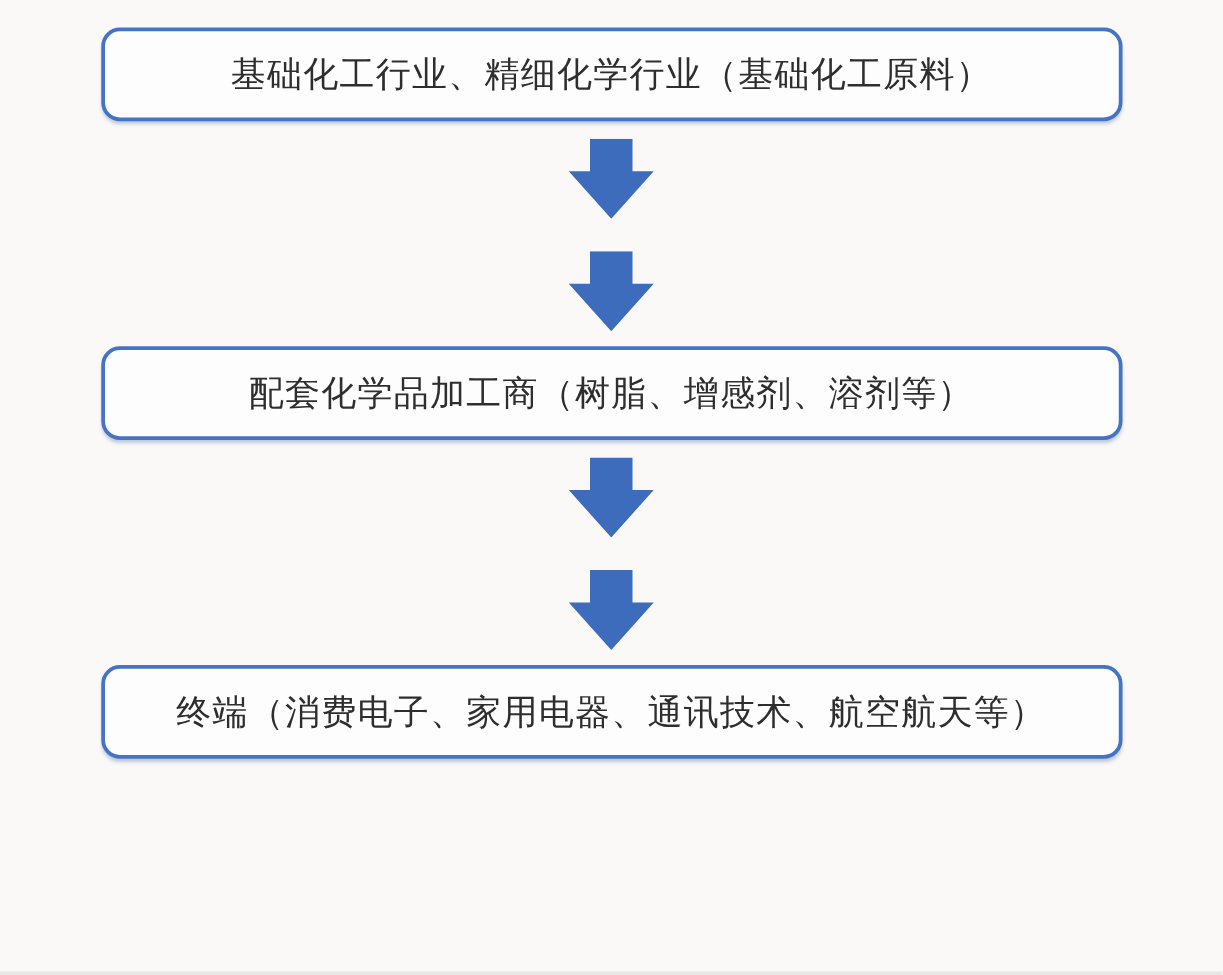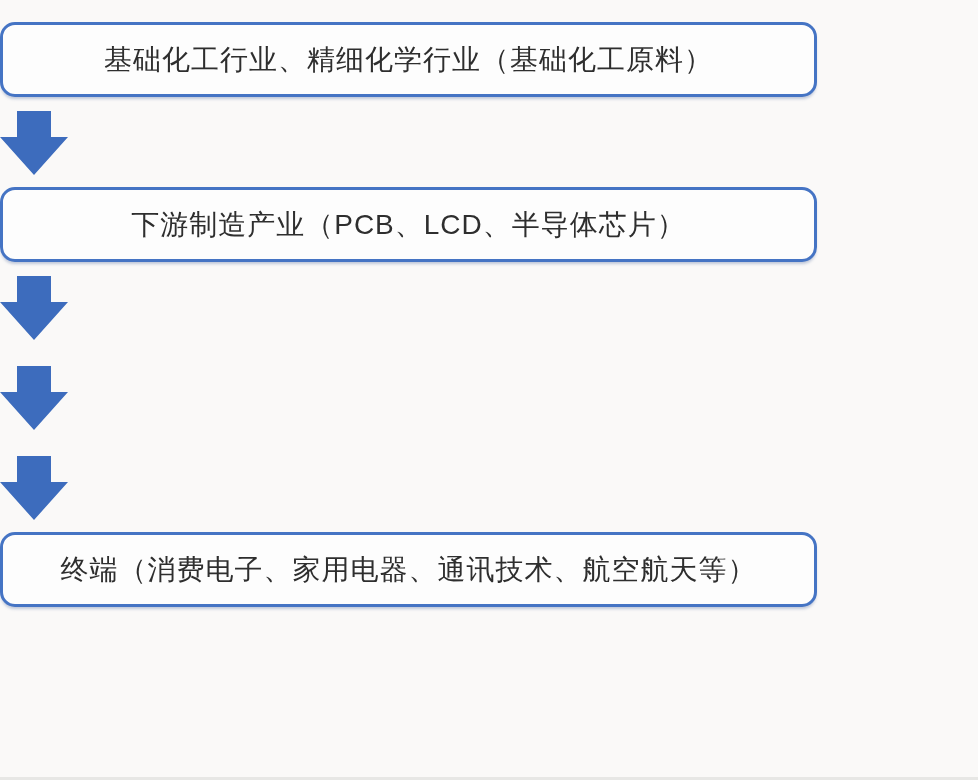--- a/index.html
+++ b/index.html
@@ -17,20 +17,21 @@
     background: var(--background);
     font-family: "Liberation Sans", "DejaVu Sans", sans-serif;
     overflow: hidden;
   }
   .canvas {
     position: relative;
     width: 978px;
     height: 780px;
     display: flex;
     flex-direction: column;
+    align-items: center;
     padding-top: 22px;
   }
   .flow-box {
     width: 817px;
     height: 75px;
     background: var(--box-fill);
     border: 3px solid var(--box-border);
     border-radius: 15px;
     display: flex;
     align-items: center;
@@ -70,30 +71,30 @@
   <div class="flow-box">
     <span class="label">基础化工行业、精细化学行业（基础化工原料）</span>
   </div>
 
   <div class="arrow">
     <svg width="68" height="64" viewBox="0 0 68 64" aria-hidden="true">
       <polygon points="17,0 51,0 51,26 68,26 34,64 0,26 17,26" fill="currentColor"></polygon>
     </svg>
   </div>
 
-  <div class="flow-box">
-    <span class="label">下游制造产业（PCB、LCD、半导体芯片）</span>
-  </div>
 
   <div class="arrow">
     <svg width="68" height="64" viewBox="0 0 68 64" aria-hidden="true">
       <polygon points="17,0 51,0 51,26 68,26 34,64 0,26 17,26" fill="currentColor"></polygon>
     </svg>
   </div>
 
+  <div class="flow-box">
+    <span class="label">配套化学品加工商（树脂、增感剂、溶剂等）</span>
+  </div>
 
   <div class="arrow">
     <svg width="68" height="64" viewBox="0 0 68 64" aria-hidden="true">
       <polygon points="17,0 51,0 51,26 68,26 34,64 0,26 17,26" fill="currentColor"></polygon>
     </svg>
   </div>
 
 
   <div class="arrow">
     <svg width="68" height="64" viewBox="0 0 68 64" aria-hidden="true">

